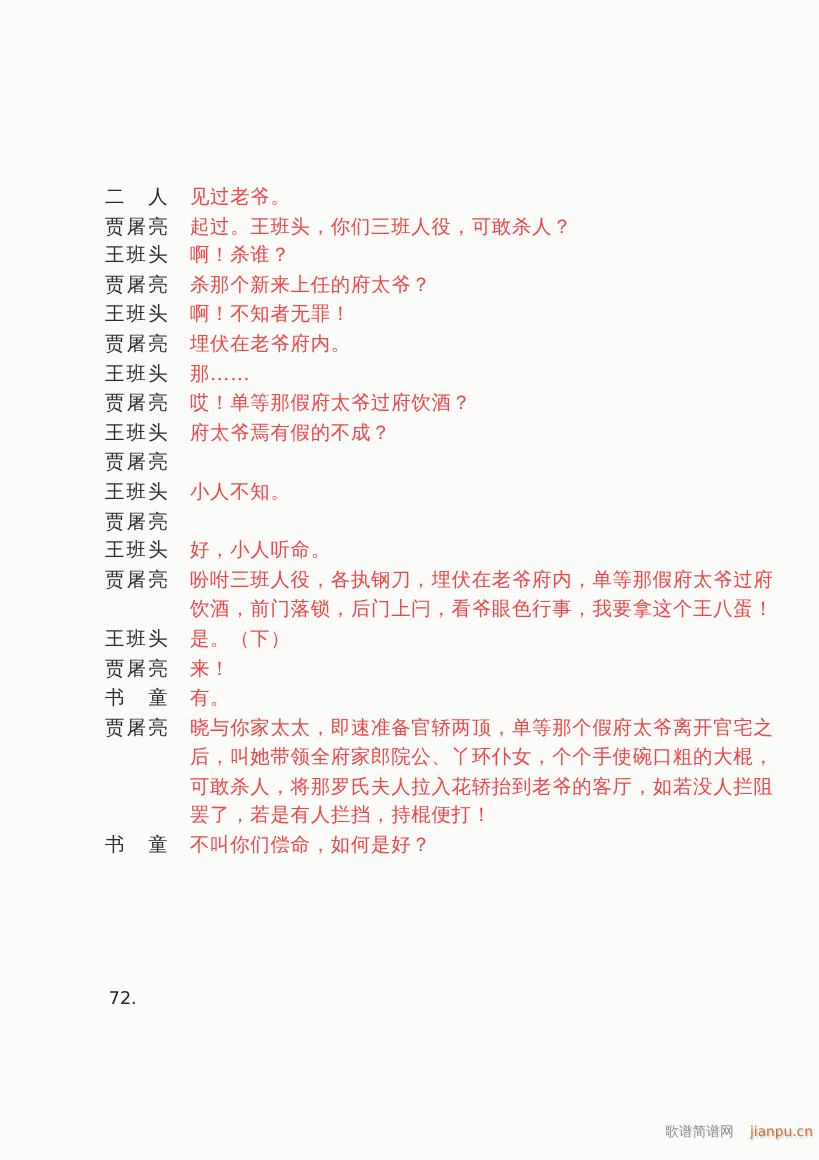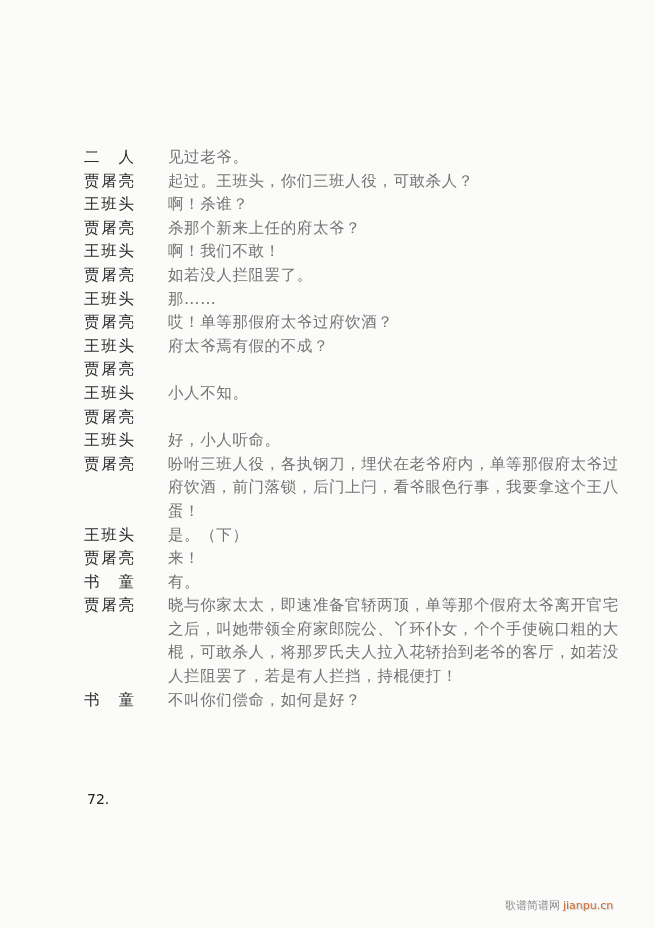--- a/index.html
+++ b/index.html
@@ -39,26 +39,26 @@
       width: 50px;
       flex: 0 0 50px;
       text-align: justify;
       text-align-last: justify;
       letter-spacing: 0;
       color: #2a2a2a;
       white-space: nowrap;
       font-weight: normal;
     }
     .speech {
-      margin-left: 34px;
+      margin-left: 18px;
       flex: 1 1 auto;
       width: 420px;
       letter-spacing: 0.6px;
       white-space: pre-wrap;
-      color: #737373;
+      color: #ef4444;
     }
     .page-number {
       position: absolute;
       left: 87px;
       top: 791px;
       font-size: 14px;
       font-family: "DejaVu Sans", "Liberation Sans", sans-serif;
       color: #222;
       text-align: right;
     }
@@ -66,24 +66,25 @@
       position: absolute;
       left: 505px;
       top: 898px;
       font-size: 11px;
       font-family: "DejaVu Sans", "Liberation Sans", sans-serif;
       color: #888;
       white-space: nowrap;
     }
     .watermark .wm-cn {
       color: #8a8a8a;
+      margin-left: 27px;
     }
     .watermark .wm-en {
       color: #d06a2a;
-      margin-left: 3px;
+      margin-left: 13px;
       text-shadow: 1px 1px 1px #ccc;
     }
   </style>
 </head>
 <body>
 
 <div class="page">
   <div class="script">
     <div class="line">
       <span class="speaker">二　人</span>
@@ -96,25 +97,25 @@
     <div class="line">
       <span class="speaker">王班头</span>
       <span class="speech">啊！杀谁？</span>
     </div>
     <div class="line">
       <span class="speaker">贾屠亮</span>
       <span class="speech">杀那个新来上任的府太爷？</span>
     </div>
     <div class="line">
       <span class="speaker">王班头</span>
-      <span class="speech">啊！我们不敢！</span>
+      <span class="speech">啊！不知者无罪！</span>
     </div>
     <div class="line">
       <span class="speaker">贾屠亮</span>
-      <span class="speech">如若没人拦阻罢了。</span>
+      <span class="speech">埋伏在老爷府内。</span>
     </div>
     <div class="line">
       <span class="speaker">王班头</span>
       <span class="speech">那……</span>
     </div>
     <div class="line">
       <span class="speaker">贾屠亮</span>
       <span class="speech">哎！单等那假府太爷过府饮酒？</span>
     </div>
     <div class="line">

